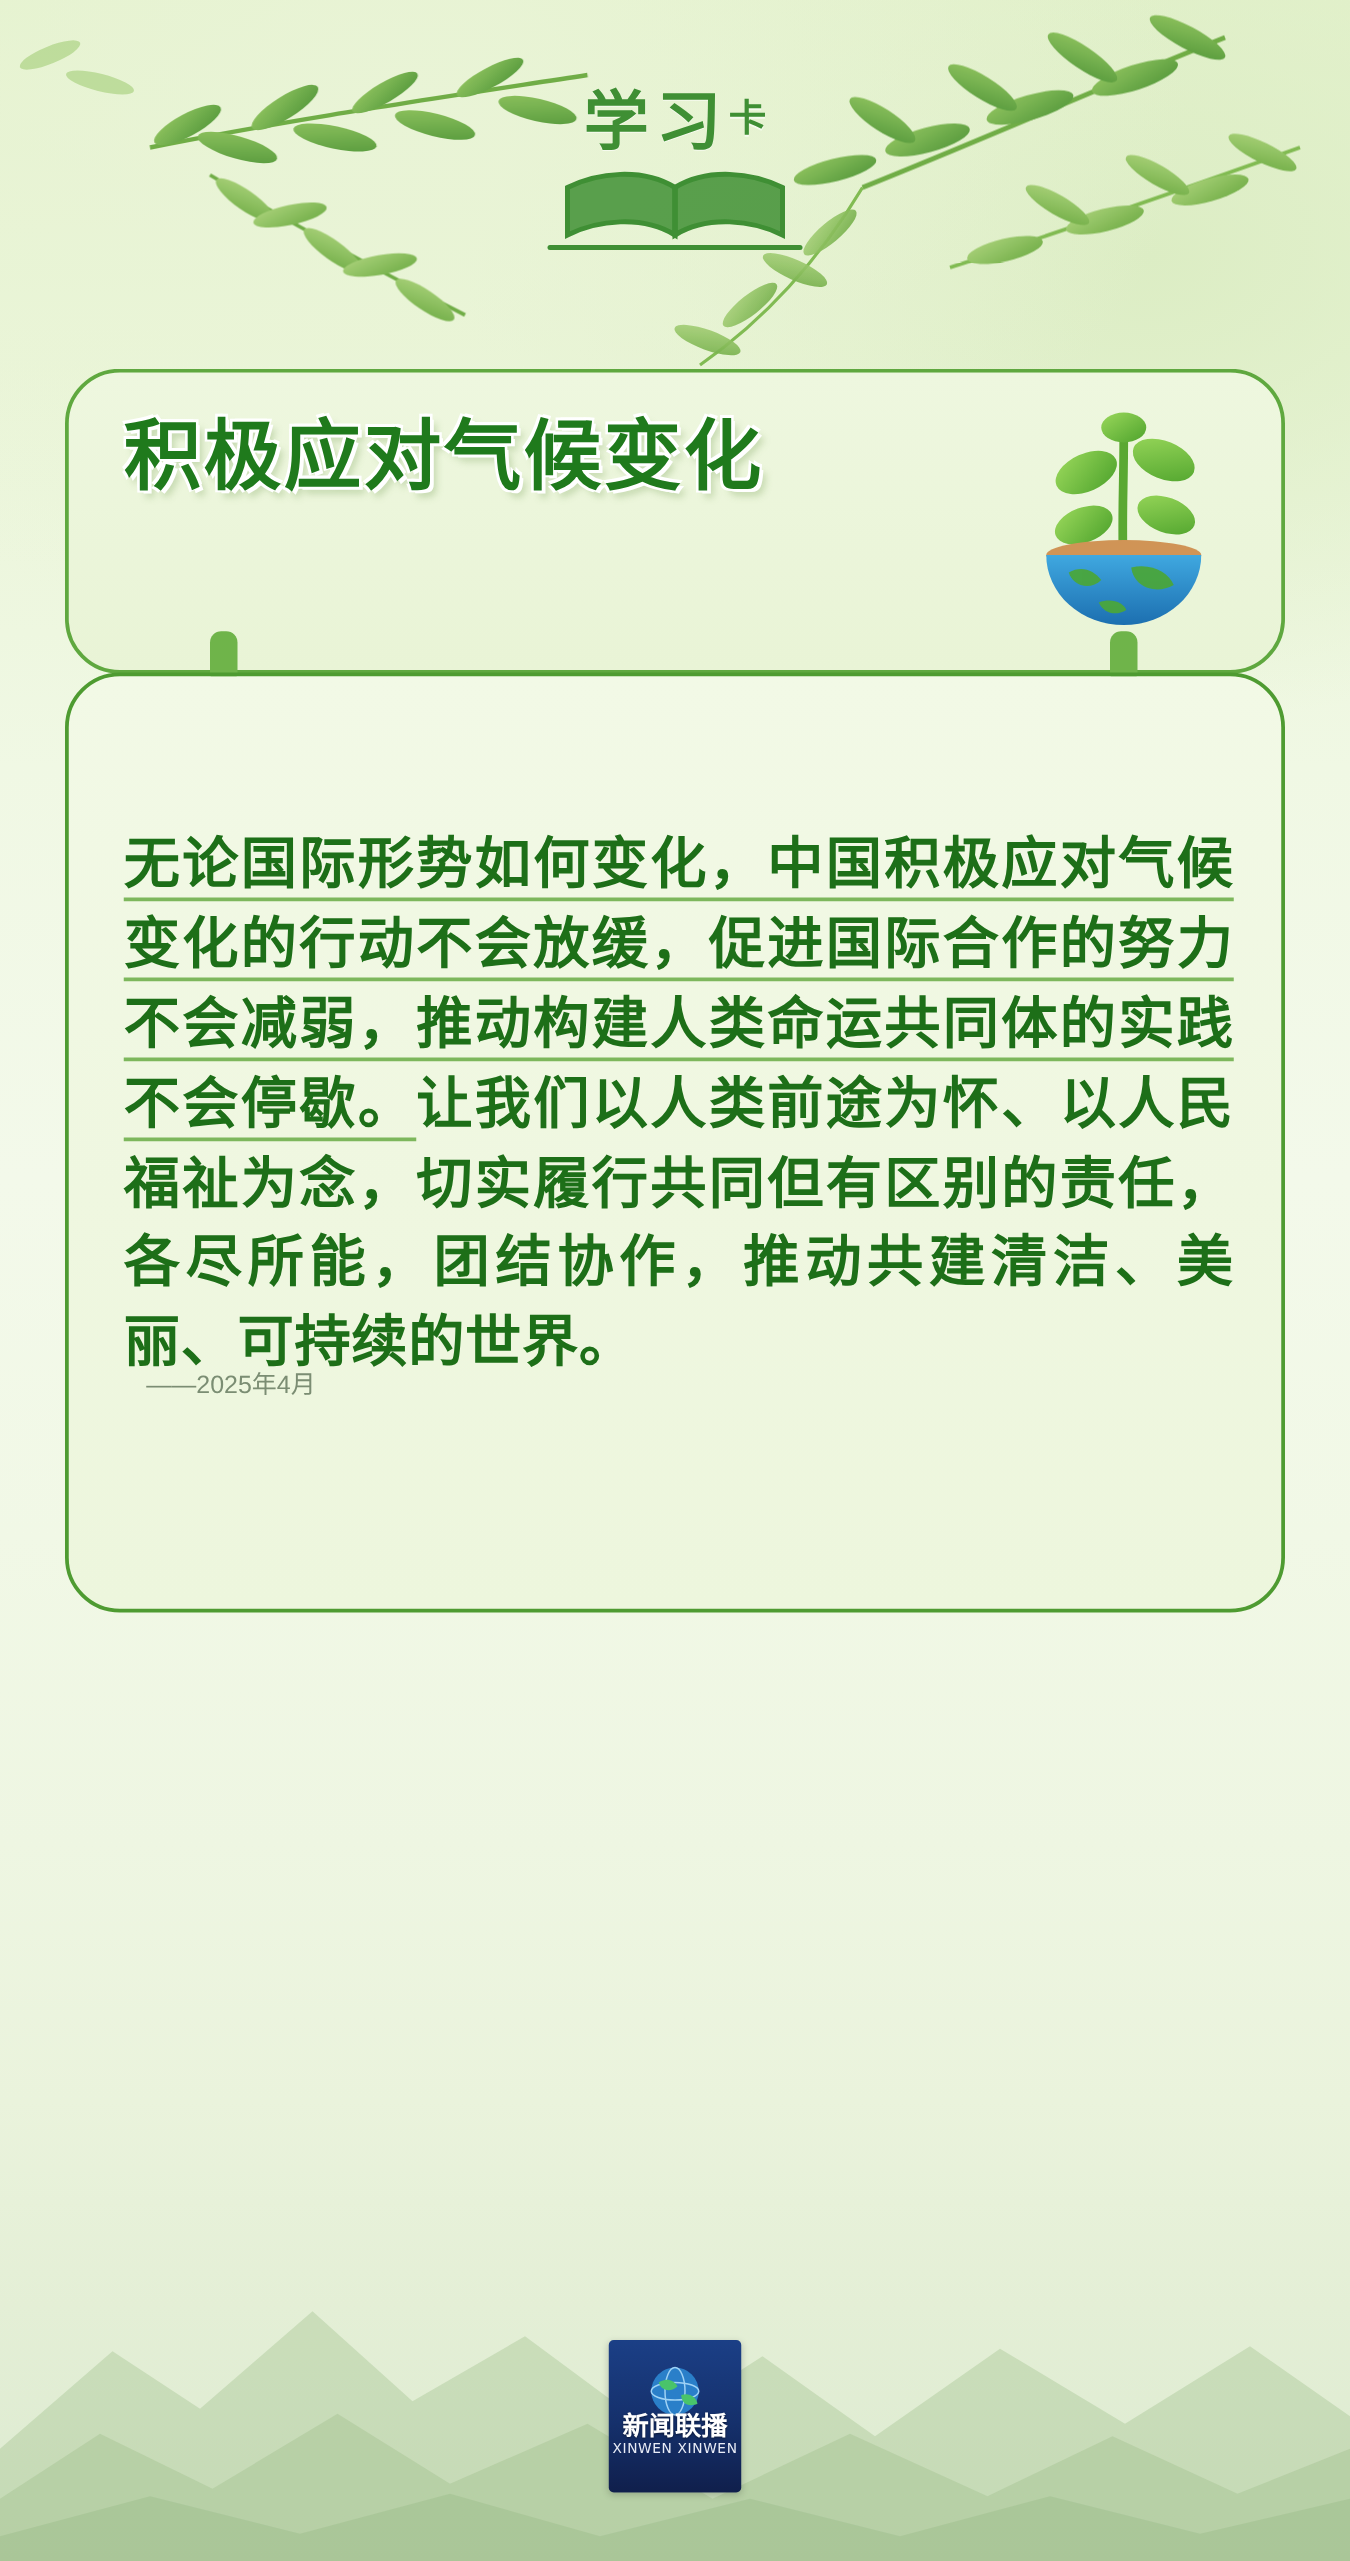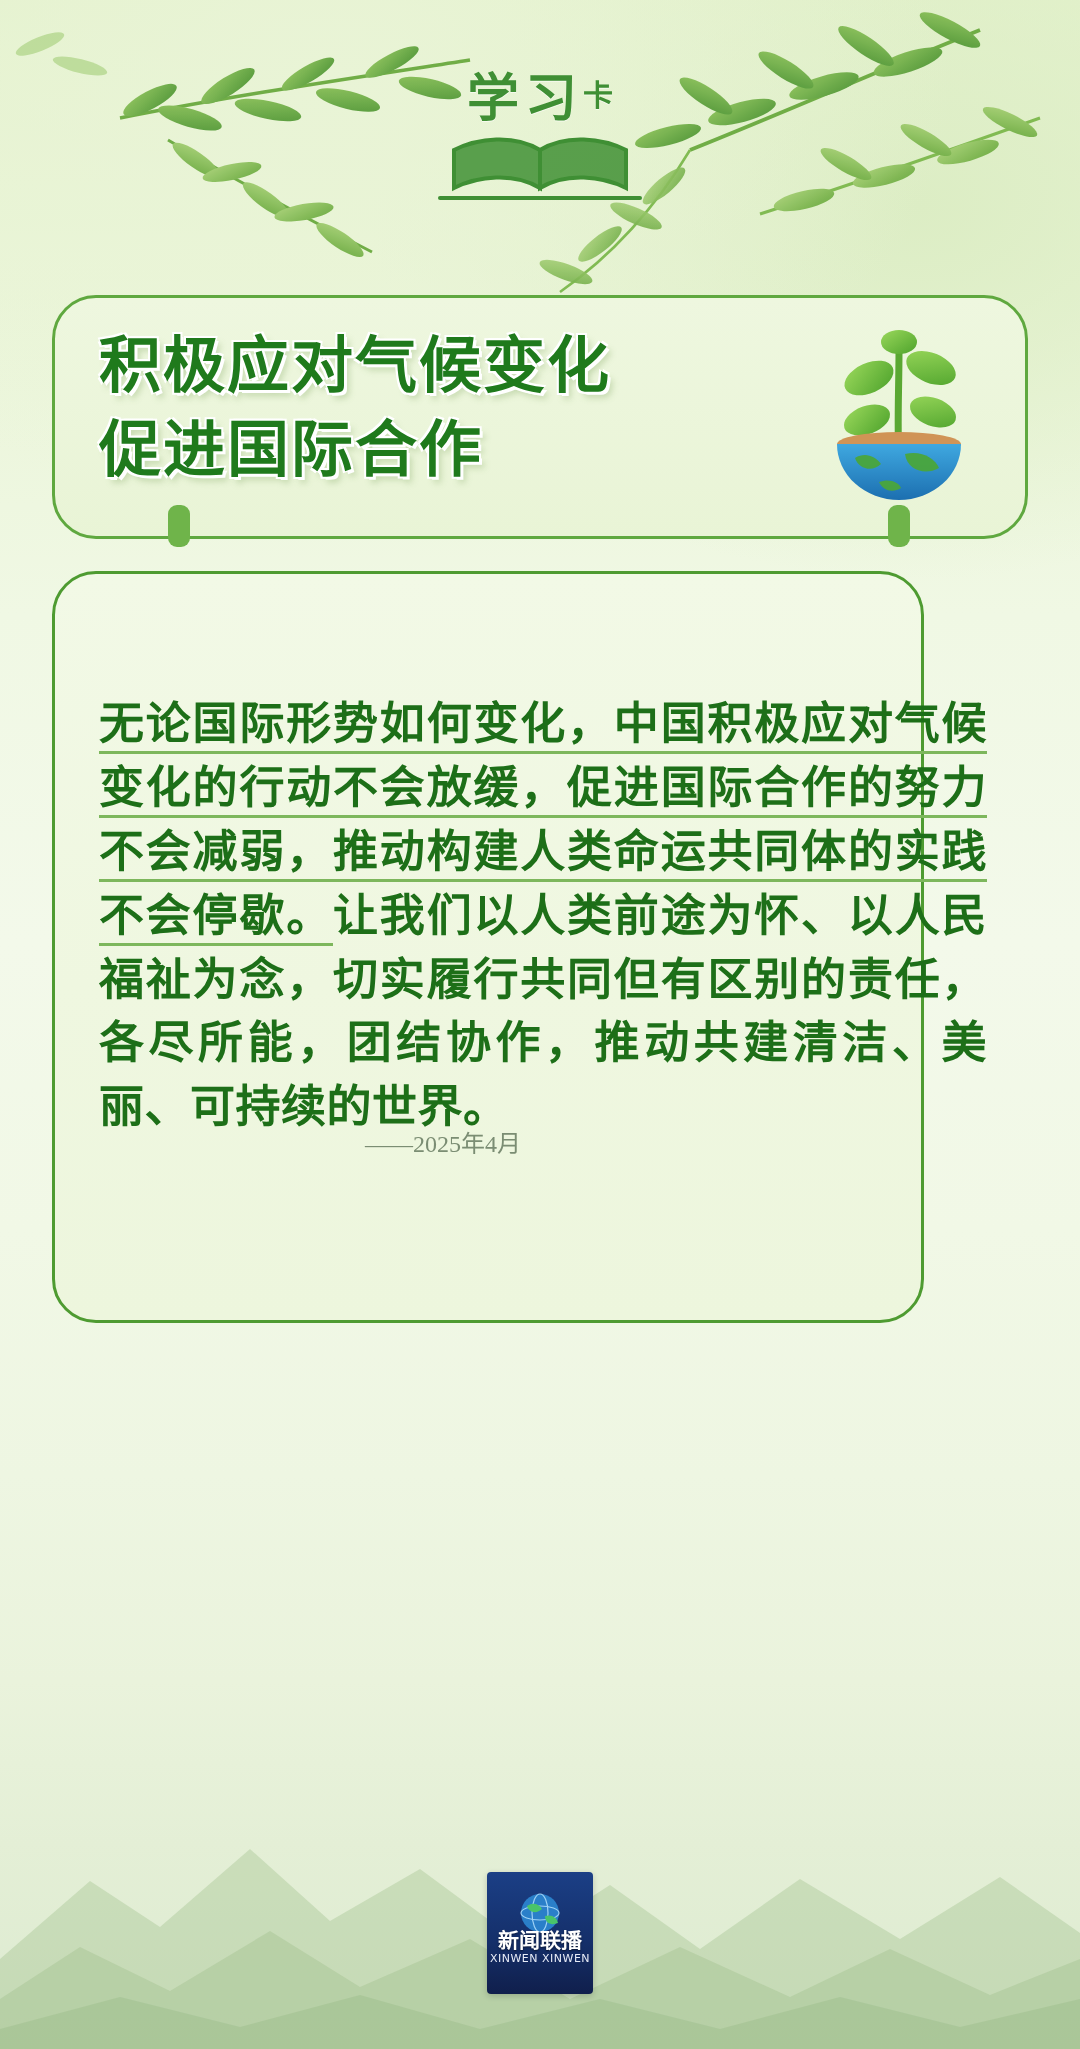--- a/index.html
+++ b/index.html
@@ -118,27 +118,26 @@
     top: 505px;
   }
   .peg.left  { left: 168px; }
   .peg.right { left: 888px; }
 
   
   .body-card {
     position: absolute;
     left: 52px;
     top: 538px;
-    width: 872px;
+    width: 976px;
     height: 752px;
     box-sizing: border-box;
     border: 3px solid #4e9b31;
     border-radius: 44px;
     background: linear-gradient(180deg, #f2f9e6 0%, #eff7e0 55%, #edf6dd 100%);
-    margin-top: 33px;
   }
 
   .quote {
     position: absolute;
     left: 44px;
     top: 118px;
     width: 888px;
     color: #1d6f18;
     font-family: "Liberation Sans", sans-serif;
     font-weight: 700;
@@ -152,24 +151,24 @@
     padding-bottom: 2px;
     box-decoration-break: clone;
     -webkit-box-decoration-break: clone;
   }
 
   .attribution {
     position: absolute;
     right: 48px;
     top: 552px;
     width: 860px;
-    text-align: center;
+    text-align: left;
     color: #7b8d73;
-    font-family: Liberation Serif, serif;
-    font-size: 24px;
+    font-family: Liberation Sans, sans-serif;
+    font-size: 20px;
     line-height: 1.5;
   }
   .attribution .date { display: block; }
   .attribution .source { display: block; }
 
   
   .footer-logo {
     position: absolute;
     left: 50%;
     transform: translateX(-50%);
@@ -297,21 +296,20 @@
         <path d="M110,20 C136,4 172,8 196,20 L196,58 C172,46 136,42 110,58 Z" fill="#3f8f34" fill-opacity="0.85"></path>
         <path d="M110,20 L110,58"></path>
         <path d="M10,68 L210,68"></path>
       </g>
     </svg>
   </div>
 
   <div class="title-card">
     <div class="title-text">
       <span class="title-line">积极应对气候变化</span>
-      <span class="title-line">促进国际合作</span>
     </div>
 
     <svg class="sprout-art" viewBox="0 0 180 190" xmlns="http://www.w3.org/2000/svg">
       <defs>
         <linearGradient id="bowl" x1="0" y1="0" x2="0" y2="1">
           <stop offset="0%" stop-color="#3fa8e0"></stop>
           <stop offset="100%" stop-color="#1c6fb0"></stop>
         </linearGradient>
         <linearGradient id="soil" x1="0" y1="0" x2="0" y2="1">
           <stop offset="0%" stop-color="#c98a4e"></stop>

